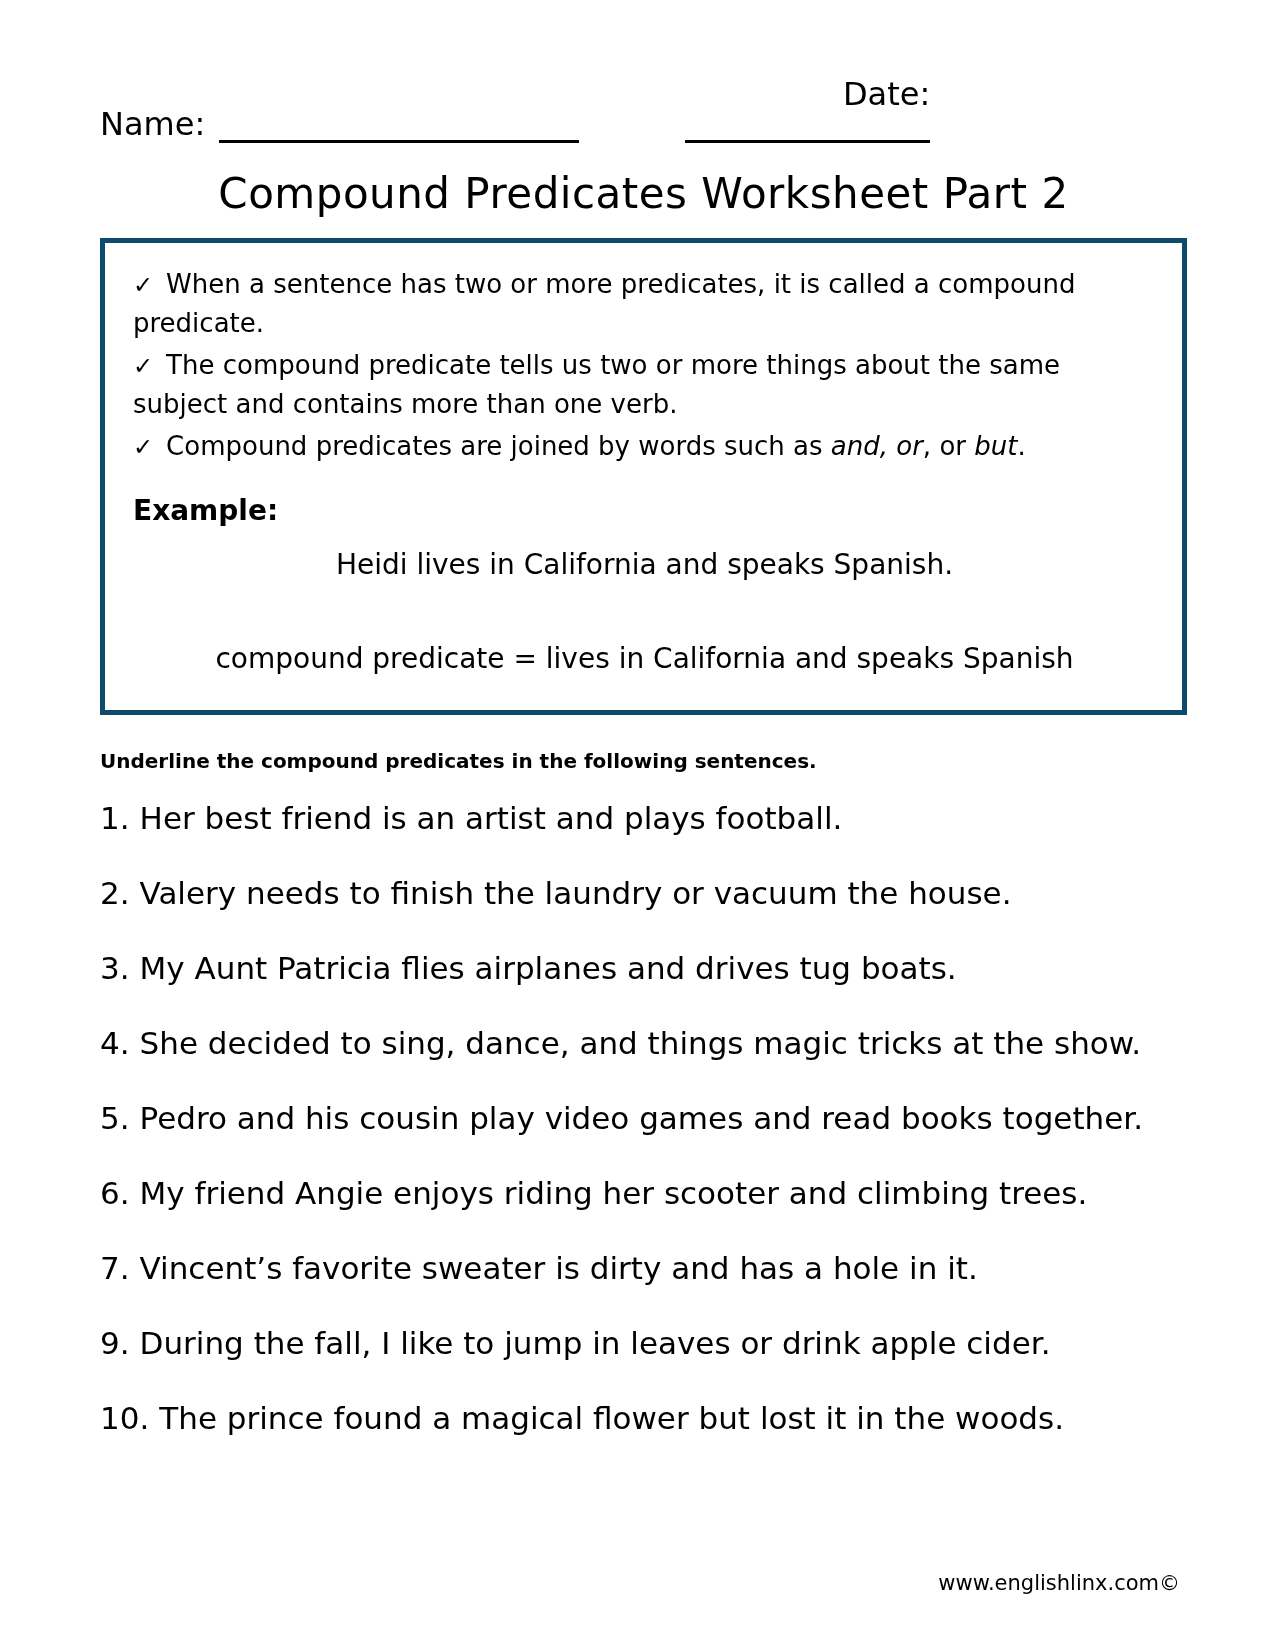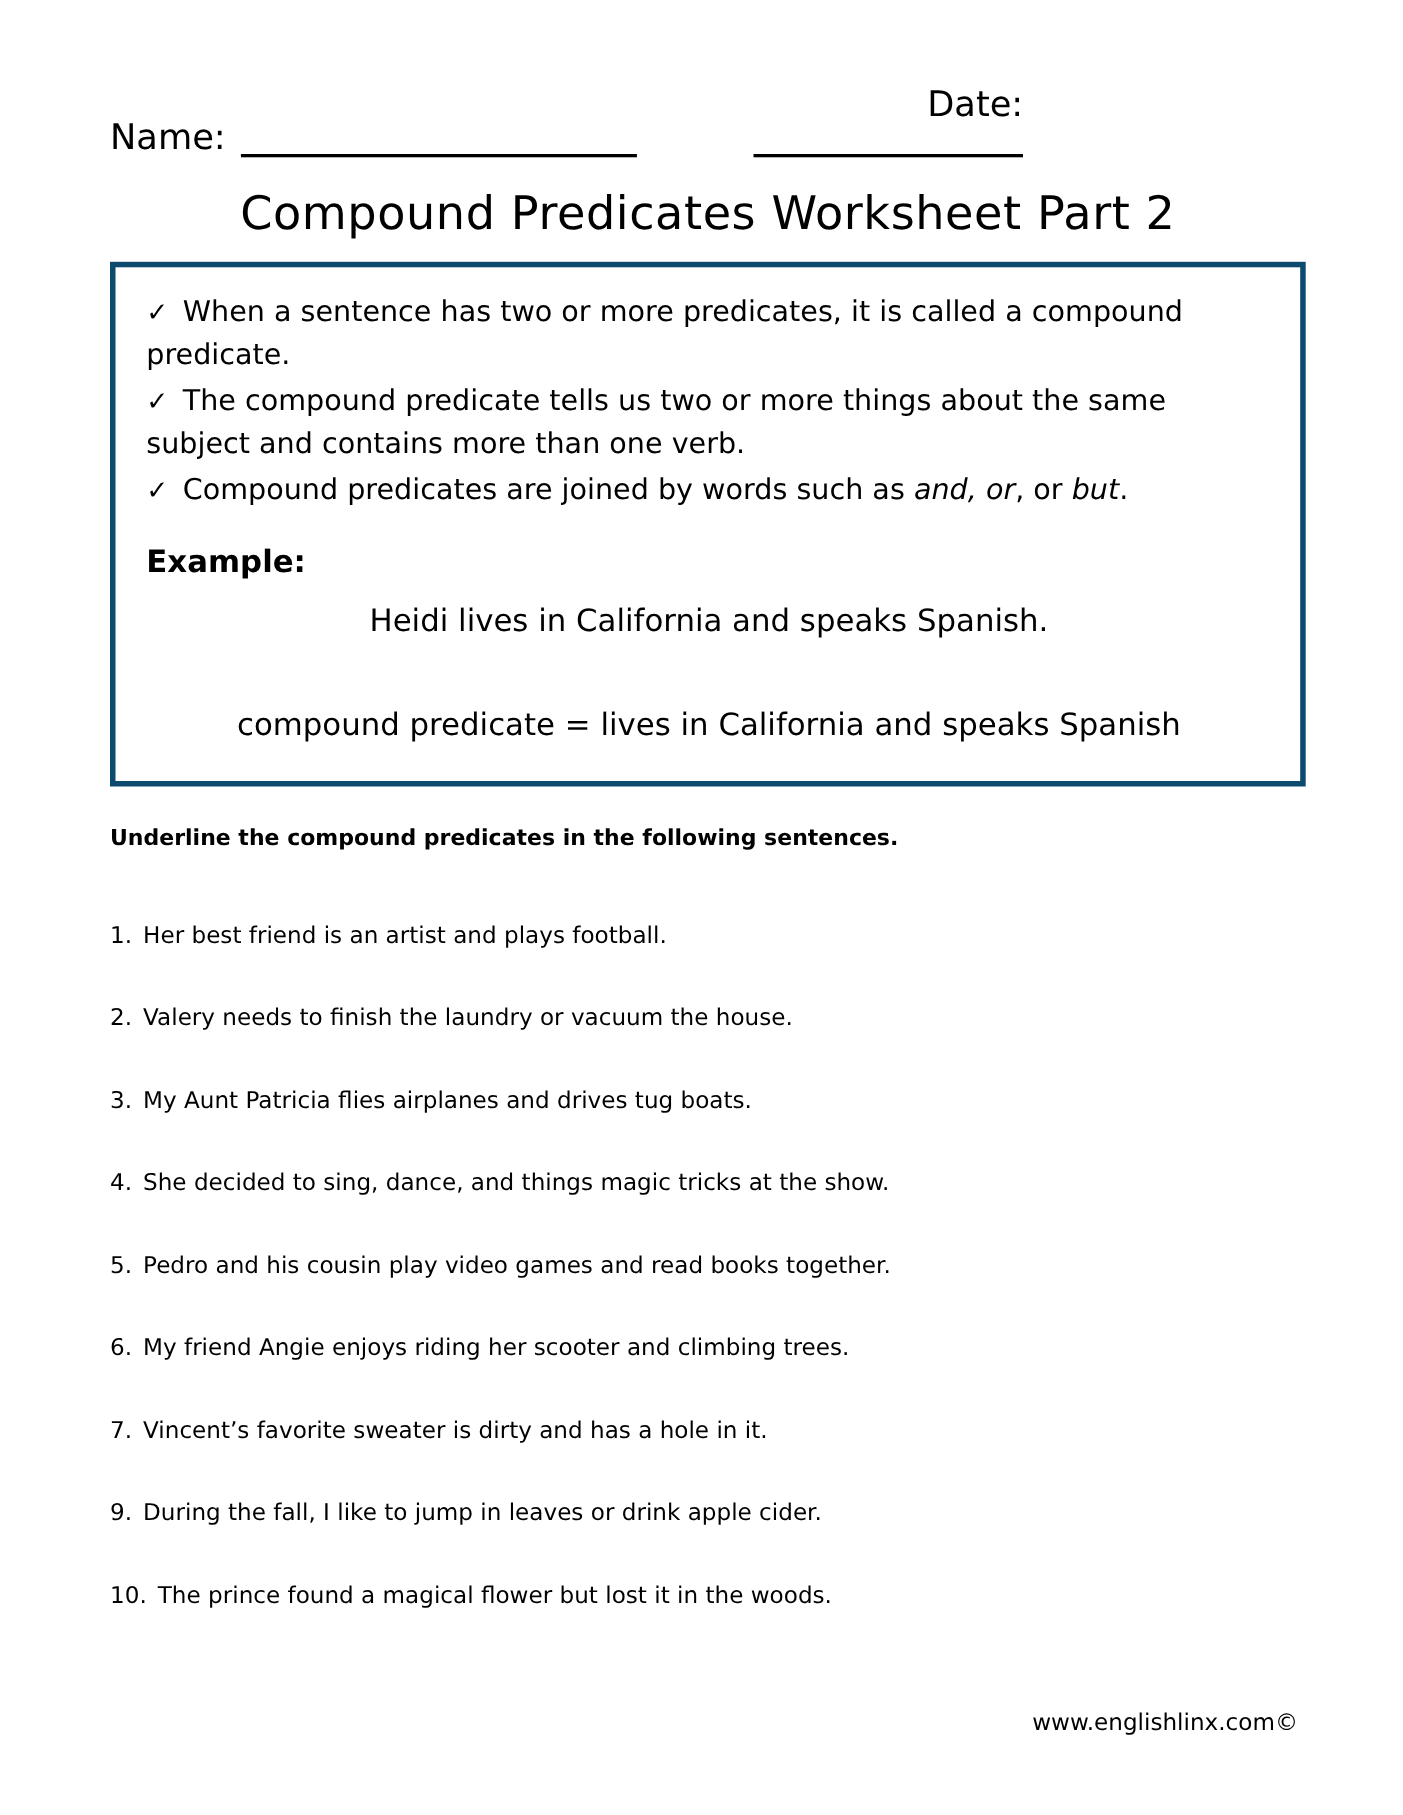--- a/index.html
+++ b/index.html
@@ -74,31 +74,31 @@
     font-size: 28px;
   }
   
   .instructions {
     margin-top: 34px;
     font-weight: bold;
     font-size: 20px;
   }
   .sentences {
     list-style: none;
-    margin-top: 60px;
-    font-size: 21px;
+    margin-top: 28px;
+    font-size: 31px;
     line-height: 34px;
   }
   .sentences li { margin-bottom: 41px; }
   .num { margin-right: 10px; }
   
   .footer {
     position: absolute;
     right: 95px;
-    bottom: 72px;
+    bottom: 55px;
     font-size: 21px;
   }
 </style>
 </head>
 <body>
 
 <div class="page">
 
   <div class="header-row">
     <div class="field">

